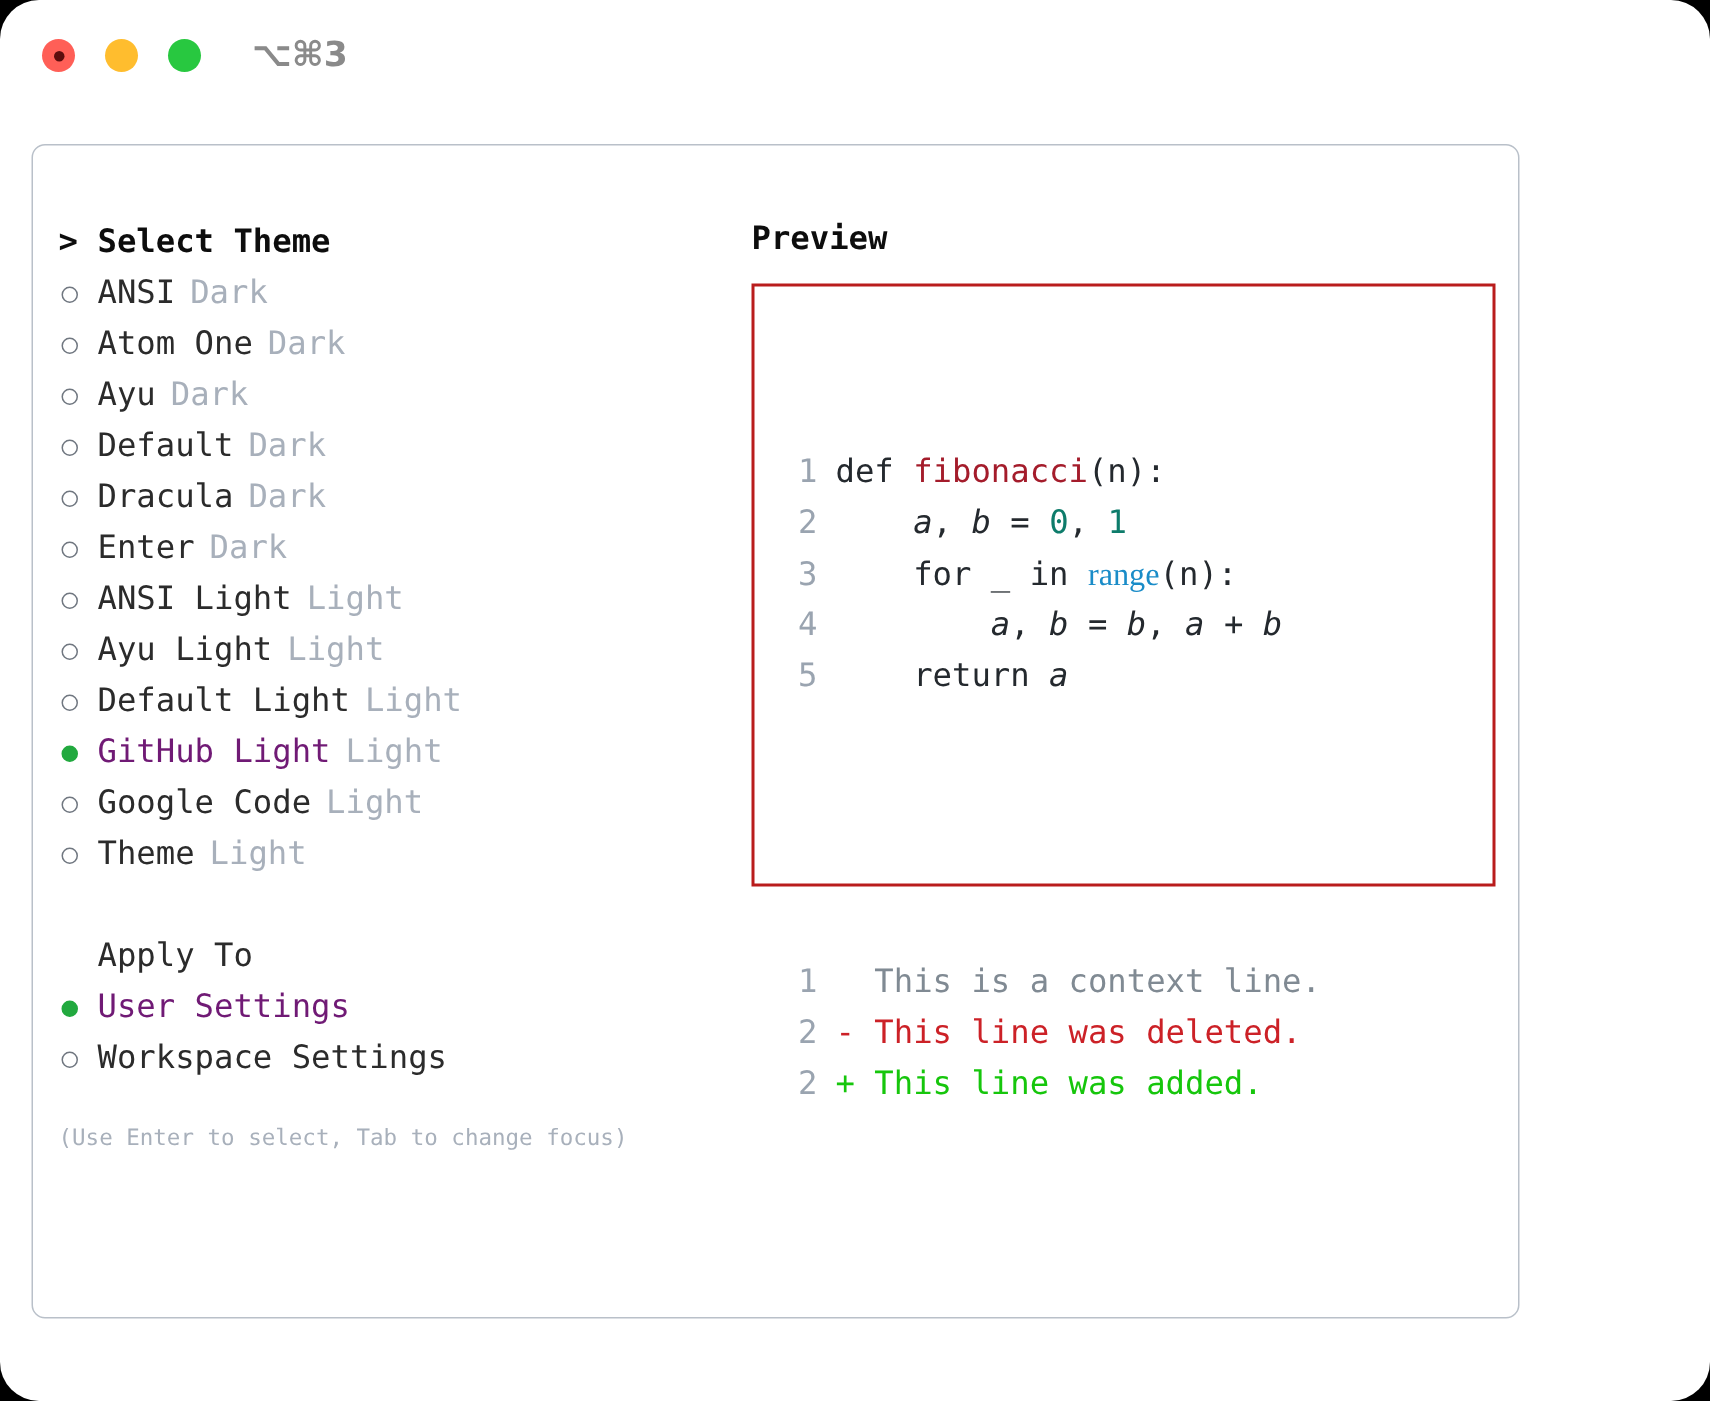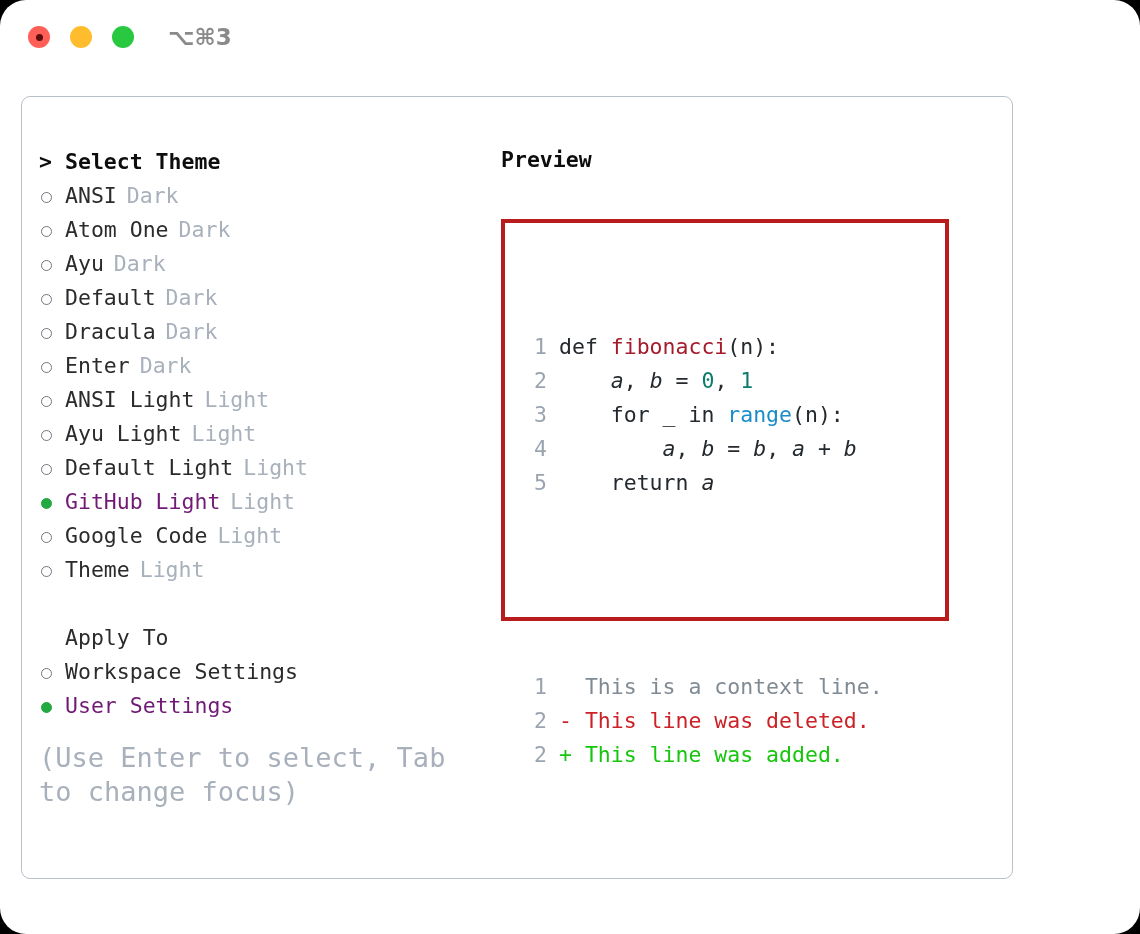--- a/index.html
+++ b/index.html
@@ -133,44 +133,44 @@
   }
   .item-label { color: #2b2b2b; }
   .item-label.selected { color: #701a75; }
   .badge {
     color: #a8b0bb;
     margin-left: 10px;
   }
   .spacer-row { height: 34px; }
   .hint {
     margin-top: 14px;
-    font-size: 27px;
+    font-size: 15px;
     line-height: 34px;
     color: #a8b0bb;
     width: 420px;
   }
 
   
   .right-col {
     position: absolute;
     left: 479px;
     top: 52px;
     width: 490px;
   }
   .preview-title {
     font-size: 21.5px;
     font-weight: bold;
     color: #0d0d0d;
-    margin: 0 0 48px 0;
+    margin: 0 0 18px 0;
     line-height: 1;
   }
   .preview-box {
-    width: 448px;
+    width: 496px;
     height: 402px;
-    border: 4px solid #b91c1c;
+    border: 2px solid #b91c1c;
     box-sizing: border-box;
     background: #ffffff;
     position: relative;
   }
   .code {
     position: absolute;
     left: 14px;
     top: 39px;
     font-size: 21.5px;
     line-height: 34px;
@@ -180,21 +180,21 @@
   .ln {
     display: inline-block;
     width: 28px;
     text-align: right;
     color: #9aa4b0;
     margin-right: 12px;
   }
   .tok-plain { color: #24292e; }
   .tok-fn { color: #a41c2b; }
   .tok-num { color: #0e7c6b; }
-  .tok-call { color: #1a8cc8; }
+  .tok-call { color: #1a8cc8; font-family: Liberation Serif, serif; }
   .tok-var { color: #24292e; font-style: italic; }
   .diff-ctx { color: #808a93; }
   .diff-del { color: #cc2127; }
   .diff-add { color: #16c60c; }
   .gap-line { display: block; height: 34px; }
 </style>
 </head>
 <body>
 
 <div class="window">
@@ -231,22 +231,22 @@
           <div class="row"><span class="bullet-wrap"><span class="bullet empty"></span></span><span class="item-label">Theme</span><span class="badge">Light</span></div>
         </div>
 
       <div class="spacer-row"></div>
 
       <div class="row">
         <span class="marker"> </span><span class="item-label">Apply To</span>
       </div>
 
       <div id="apply-list">
+          <div class="row"><span class="bullet-wrap"><span class="bullet filled"></span></span><span class="item-label selected">User Settings</span></div>
           <div class="row"><span class="bullet-wrap"><span class="bullet empty"></span></span><span class="item-label">Workspace Settings</span></div>
-          <div class="row"><span class="bullet-wrap"><span class="bullet filled"></span></span><span class="item-label selected">User Settings</span></div>
         </div>
 
       <div class="hint">(Use Enter to select, Tab to change focus)</div>
     </div>
 
     <div class="right-col">
       <div class="preview-title">Preview</div>
       <div class="preview-box">
         <div class="code">
           <div id="code-lines"><span class="code-line"><span class="ln">1</span><span class="tok-plain">def </span><span class="tok-fn">fibonacci</span><span class="tok-plain">(n):</span></span><span class="code-line"><span class="ln">2</span><span class="tok-plain">    </span><span class="tok-var">a</span><span class="tok-plain">, </span><span class="tok-var">b</span><span class="tok-plain"> = </span><span class="tok-num">0</span><span class="tok-plain">, </span><span class="tok-num">1</span></span><span class="code-line"><span class="ln">3</span><span class="tok-plain">    for _ in </span><span class="tok-call">range</span><span class="tok-plain">(n):</span></span><span class="code-line"><span class="ln">4</span><span class="tok-plain">        </span><span class="tok-var">a</span><span class="tok-plain">, </span><span class="tok-var">b</span><span class="tok-plain"> = </span><span class="tok-var">b</span><span class="tok-plain">, </span><span class="tok-var">a</span><span class="tok-plain"> + </span><span class="tok-var">b</span></span><span class="code-line"><span class="ln">5</span><span class="tok-plain">    return </span><span class="tok-var">a</span></span></div>

